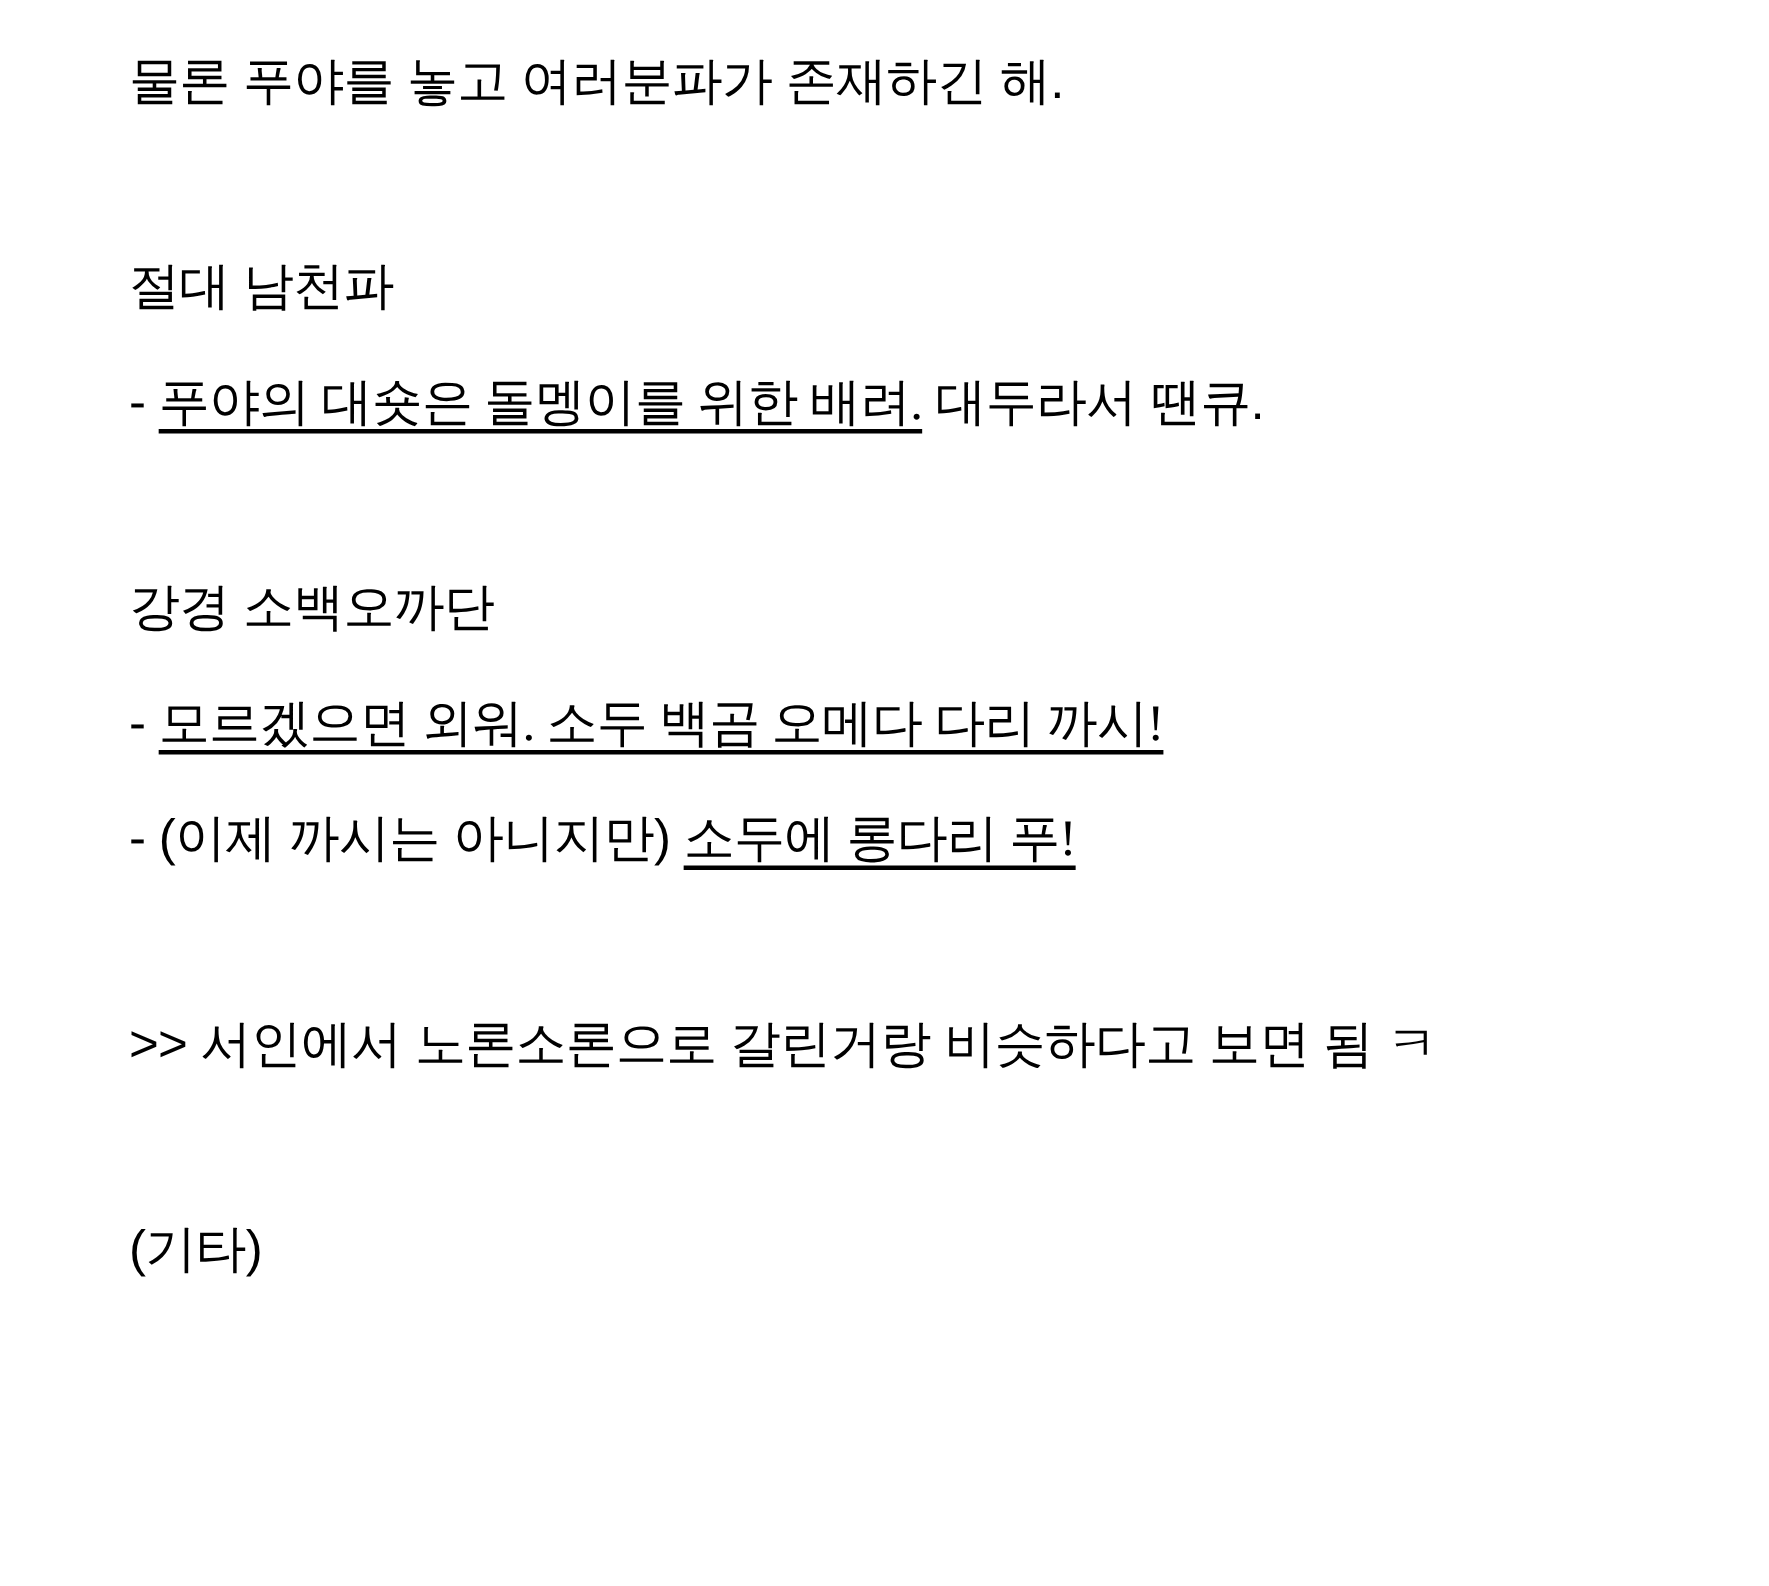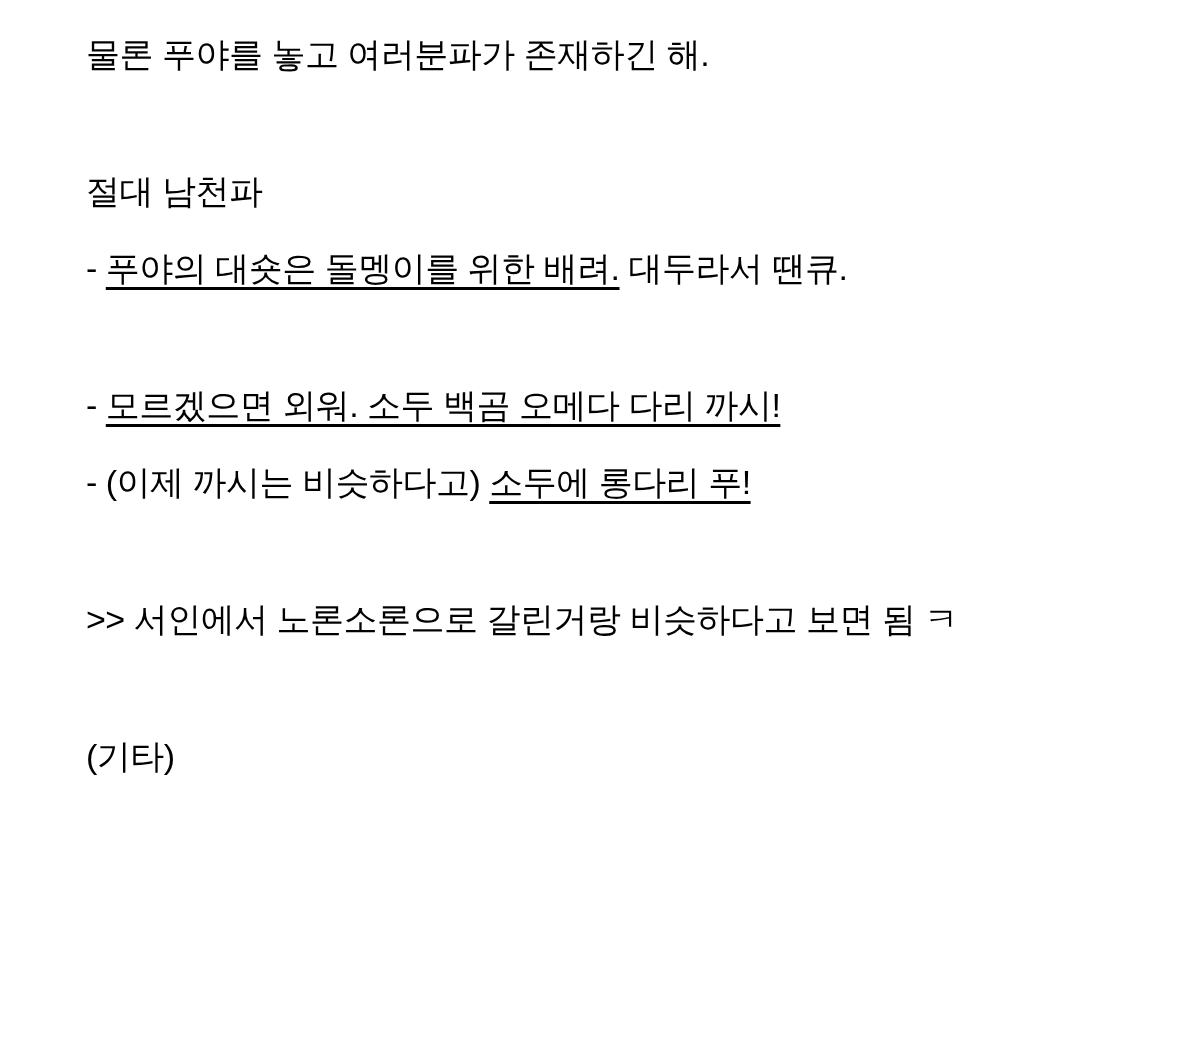--- a/index.html
+++ b/index.html
@@ -28,30 +28,32 @@
   .spacer {
     height: 60px;
   }
   .seg-bold {
     font-weight: 400;
   }
   .seg-underline {
     text-decoration: underline;
     text-decoration-thickness: 3px;
     text-underline-offset: 7px;
+    font-family: Liberation Serif, serif;
   }
 </style>
 </head>
 <body>
 
 <div class="post-content" id="post-content">
     <div class="line"><span class="">물론 푸야를 놓고 여러분파가 존재하긴 해.</span></div>
     <div class="spacer"></div>
     <div class="line"><span class="">절대 </span><span class="seg-bold">남천파</span></div>
     <div class="line"><span class="">- </span><span class="seg-underline">푸야의 대숏은 돌멩이를 위한 배려.</span><span class=""> 대두라서 땐큐.</span></div>
     <div class="spacer"></div>
+    <div class="line"><span class="">강경 </span><span class="seg-bold">소백오까단</span></div>
     <div class="line"><span class="">- </span><span class="seg-underline">모르겠으면 외워. 소두 백곰 오메다 다리 까시!</span></div>
-    <div class="line"><span class="">- (이제 까시는 비슷하다고) </span><span class="seg-underline">소두에 롱다리 푸!</span></div>
+    <div class="line"><span class="">- (이제 까시는 아니지만) </span><span class="seg-underline">소두에 롱다리 푸!</span></div>
     <div class="spacer"></div>
     <div class="line"><span class="">&gt;&gt; 서인에서 노론소론으로 갈린거랑 비슷하다고 보면 됨 ㅋ</span></div>
     <div class="spacer"></div>
     <div class="line"><span class="">(기타)</span></div>
   </div>
 
 </body></html>

